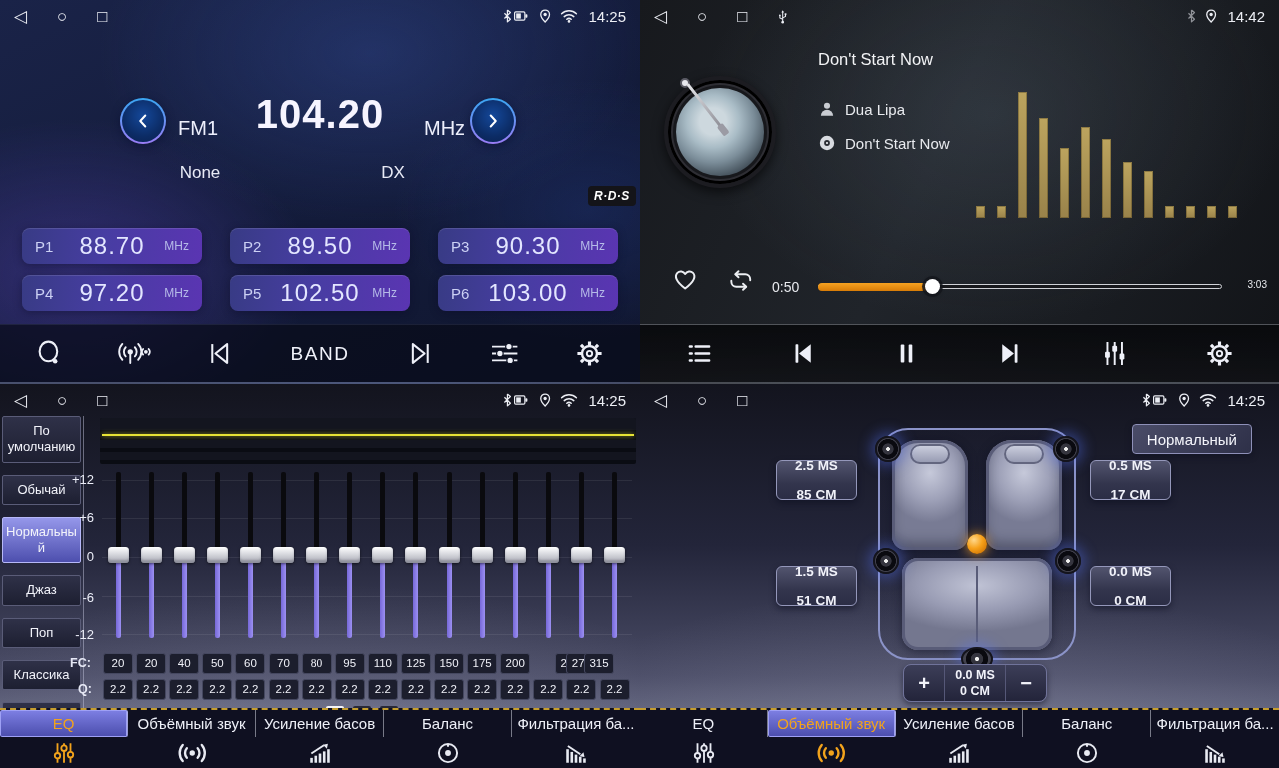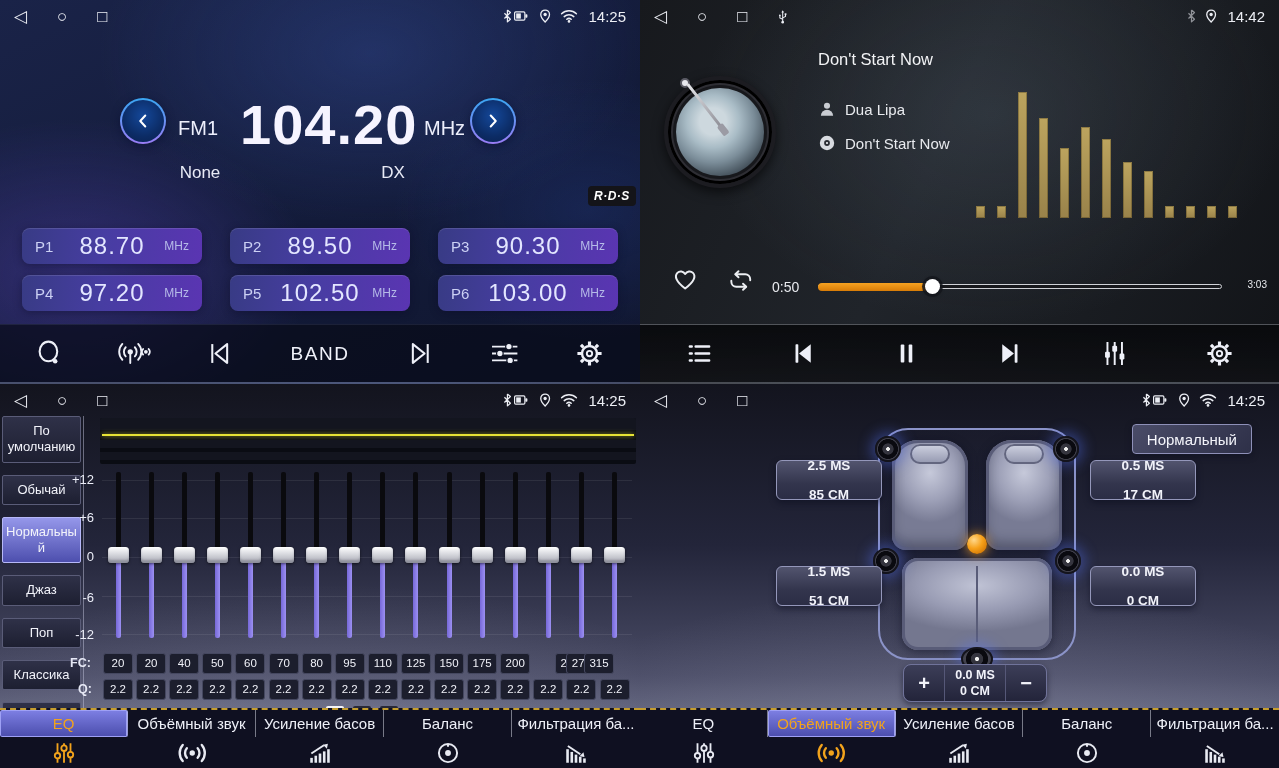--- a/index.html
+++ b/index.html
@@ -40,21 +40,21 @@
 .ticks.major{top:3px;height:26px;background:repeating-linear-gradient(90deg,rgba(245,247,255,.9) 0 2px,transparent 2px 23.12px);background-position-x:73px}
 .dial-pointer{position:absolute;top:0;width:5px;height:31px;border-radius:3px;background:#8a65f0;box-shadow:0 0 8px rgba(138,101,240,.9)}
 .dial-lab{position:absolute;top:33px;transform:translateX(-50%);font-size:13px;color:#dfe3f2}
 .chev-btn{position:absolute;width:46px;height:46px;border-radius:50%;border:2.5px solid transparent;
  background:radial-gradient(circle at 50% 38%,#14489a 0%,#0c2c66 60%,#0a1f4c 100%) padding-box,
  linear-gradient(180deg,#39a6f2,#9a7cf5) border-box;display:flex;align-items:center;justify-content:center;box-shadow:0 2px 8px rgba(10,15,50,.6)}
 .chev-btn svg{height:22px;display:block}
 #tune-down{left:120px;top:98px}
 #tune-up{left:470px;top:98px}
 .band-label{position:absolute;left:168px;top:117px;width:60px;text-align:center;font-size:20px;color:#edeffc}
-.freq-big{position:absolute;left:240px;top:92px;width:160px;text-align:center;font-size:56px;font-weight:bold;letter-spacing:1px;color:#f6f4ff}
+.freq-big{position:absolute;left:240px;top:92px;width:160px;text-align:center;font-size:40px;font-weight:bold;letter-spacing:1px;color:#f6f4ff}
 .freq-unit{position:absolute;left:424px;top:117px;font-size:20px;color:#edeffc}
 .sig-left{position:absolute;left:168px;top:163px;width:64px;text-align:center;font-size:17px;color:#e8eaf6}
 .sig-right{position:absolute;left:370px;top:163px;width:46px;text-align:center;font-size:17px;color:#e8eaf6}
 .rds-badge{position:absolute;left:588px;top:186px;background:#141419;color:#fff;font-size:12px;font-style:italic;font-weight:800;letter-spacing:.5px;padding:3px 6px;border-radius:4px}
 #radio-presets{position:absolute;left:22px;right:22px;top:228px;display:grid;grid-template-columns:repeat(3,1fr);grid-template-rows:36px 36px;column-gap:28px;row-gap:11px}
 .preset{display:flex;align-items:center;padding:0 13px;border-radius:8px;
  background:linear-gradient(95deg,#383b85 0%,#473da2 45%,#5a35b2 100%);
  box-shadow:0 2px 8px rgba(10,10,40,.45),inset 0 1px 0 rgba(255,255,255,.12)}
 .p-lab{width:34px;text-align:left;font-size:15px;color:#ccd1f4}
 .p-freq{flex:1;text-align:center;font-size:24px;color:#e3e6ff;letter-spacing:1px}
@@ -132,21 +132,21 @@
 .seat.fr{right:12px;top:10px}
 .bench{position:absolute;left:22px;right:22px;top:128px;height:92px;border-radius:16px;background:radial-gradient(ellipse 70% 50% at 50% 30%,#c0c3d5 0%,#989bb3 55%,#74778f 100%);box-shadow:inset 0 0 0 3px #595c78,0 2px 10px rgba(10,12,30,.5)}
 .bench::before{content:"";position:absolute;left:calc(50% - 1px);top:8px;bottom:8px;width:2px;background:#595c78}
 .spk{position:absolute;width:26px;height:26px;border-radius:50%;border:2px solid #14141c;background:radial-gradient(circle,#f0f0f0 0 10%,#35353f 14% 34%,#0a0a10 38% 62%,#43434f 66% 100%);box-shadow:0 0 14px 4px rgba(88,118,255,.4)}
 .spk.s-fl{left:-5px;top:6px}
 .spk.s-fr{right:-5px;top:6px}
 .spk.s-rl{left:-7px;top:118px}
 .spk.s-rr{right:-7px;top:118px}
 .spk.s-sub{left:calc(50% - 16px);bottom:-13px;width:32px;height:24px;border-radius:50%}
 .listener-ball{position:absolute;left:calc(50% - 10px);top:104px;width:20px;height:20px;border-radius:50%;background:radial-gradient(circle at 35% 30%,#ffd78a,#f6a019 45%,#cf7404 85%);box-shadow:0 0 12px rgba(250,160,30,.85)}
-.delay-btn{position:absolute;width:106px;height:40px;display:flex;flex-direction:column;align-items:center;justify-content:center;gap:11px;background:linear-gradient(180deg,#52546e,#33354d 60%,#2b2d45);border:1px solid #9497ba;border-radius:6px;color:#f2f3fa;font-size:13.5px;font-weight:bold;line-height:1.3;box-shadow:0 3px 6px rgba(10,12,30,.5)}
+.delay-btn{position:absolute;width:81px;height:40px;display:flex;flex-direction:column;align-items:center;justify-content:center;gap:11px;background:linear-gradient(180deg,#52546e,#33354d 60%,#2b2d45);border:1px solid #9497ba;border-radius:6px;color:#f2f3fa;font-size:13.5px;font-weight:bold;line-height:1.3;box-shadow:0 3px 6px rgba(10,12,30,.5)}
 .d-fl{left:136px;top:76px}
 .d-fr{left:450px;top:76px}
 .d-rl{left:136px;top:182px}
 .d-rr{left:450px;top:182px}
 .sub-ctrl{position:absolute;left:263px;top:280px;width:144px;height:38px;display:flex;align-items:stretch;background:linear-gradient(180deg,#3c3e58,#23243a);border:1px solid #70739a;border-radius:8px;color:#f2f3fa;box-shadow:0 3px 6px rgba(10,12,30,.5)}
 .sub-pm{width:40px;display:flex;align-items:center;justify-content:center;font-size:20px;font-weight:bold}
 .sub-mid{flex:1;display:flex;flex-direction:column;align-items:center;justify-content:center;font-size:12.5px;font-weight:bold;line-height:1.3;border-left:1px solid #565878;border-right:1px solid #565878}
 </style>
 </head>
 <body>
@@ -578,21 +578,21 @@
           <div class="tr-bot"></div>
           <div class="knob"></div>
         </div>
         <div class="val-box fc" style="left: 268.5px;">70</div>
         <div class="val-box q" style="left: 268.5px;">2.2</div>
         <div class="eq-slider" style="left: 300.6px;">
           <div class="tr-top"></div>
           <div class="tr-bot"></div>
           <div class="knob"></div>
         </div>
-        <div class="val-box fc" style="left: 301.6px;">80</div>
+        <div class="val-box fc" style="left: 301.6px; font-family: Liberation Serif, serif;">80</div>
         <div class="val-box q" style="left: 301.6px;">2.2</div>
         <div class="eq-slider" style="left: 333.7px;">
           <div class="tr-top"></div>
           <div class="tr-bot"></div>
           <div class="knob"></div>
         </div>
         <div class="val-box fc" style="left: 334.7px;">95</div>
         <div class="val-box q" style="left: 334.7px;">2.2</div>
         <div class="eq-slider" style="left: 366.8px;">
           <div class="tr-top"></div>

